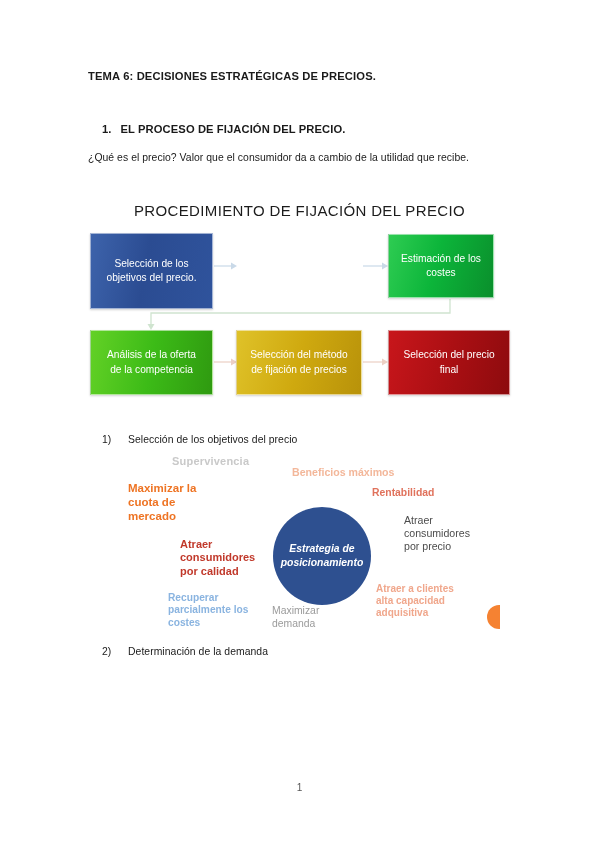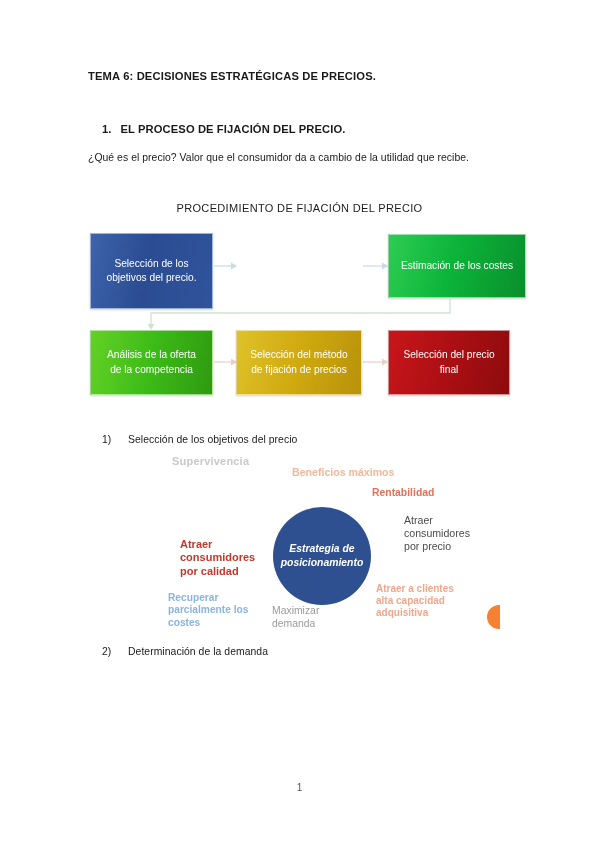--- a/index.html
+++ b/index.html
@@ -82,21 +82,21 @@
     width: 599px;
     height: 848px;
     pointer-events: none;
   }
   .flow-title {
     position: absolute;
     left: 0;
     top: 202px;
     width: 599px;
     text-align: center;
-    font-size: 11px;
+    font-size: 15px;
     letter-spacing: 0.35px;
     color: #1c1c1c;
   }
   .flow-box {
     position: absolute;
     display: flex;
     align-items: center;
     justify-content: center;
     text-align: center;
     color: #ffffff;
@@ -109,21 +109,21 @@
   }
   #flow-box-0 {
     left: 90px; top: 233px; width: 123px; height: 76px;
     background: linear-gradient(100deg, #3d63ab 0%, #2b4c92 45%, #2f539c 100%);
   }
   #flow-box-1 {
     left: 236px; top: 234px; width: 126px; height: 64px;
     background: linear-gradient(110deg, #2ec1bb 0%, #12a8a6 50%, #0f8f92 100%);
   }
   #flow-box-2 {
-    left: 388px; top: 234px; width: 138px; height: 64px;
+    left: 388px; top: 234px; width: 106px; height: 64px;
     background: linear-gradient(105deg, #2ecc52 0%, #0cb53a 45%, #0a8f2c 100%);
   }
   #flow-box-3 {
     left: 90px; top: 330px; width: 123px; height: 65px;
     background: linear-gradient(100deg, #63d126 0%, #3cbb17 50%, #2f9a10 100%);
   }
   #flow-box-4 {
     left: 236px; top: 330px; width: 126px; height: 65px;
     background: linear-gradient(105deg, #dfc229 0%, #cfa90f 50%, #b8920a 100%);
   }
@@ -243,20 +243,23 @@
   <div class="flow-box" id="flow-box-2">Estimación de los costes</div>
   <div class="flow-box" id="flow-box-3">Análisis de la oferta de la competencia</div>
   <div class="flow-box" id="flow-box-4">Selección del método de fijación de precios</div>
   <div class="flow-box" id="flow-box-5">Selección del precio final</div>
 
   <div class="list-item" id="list-item-1">
     <span class="li-num">1)</span><span>Selección de los objetivos del precio</span>
   </div>
 
   <div class="wc" id="wc-supervivencia">Supervivencia</div>
+  <div class="wc" id="wc-maximizar-cuota">Maximizar la
+cuota de
+mercado</div>
   <div class="wc" id="wc-atraer-calidad">Atraer
 consumidores
 por calidad</div>
   <div class="wc" id="wc-recuperar-costes">Recuperar
 parcialmente los
 costes</div>
   <div class="wc" id="wc-beneficios-maximos">Beneficios máximos</div>
   <div class="wc" id="wc-rentabilidad">Rentabilidad</div>
   <div class="wc" id="wc-atraer-precio">Atraer
 consumidores

